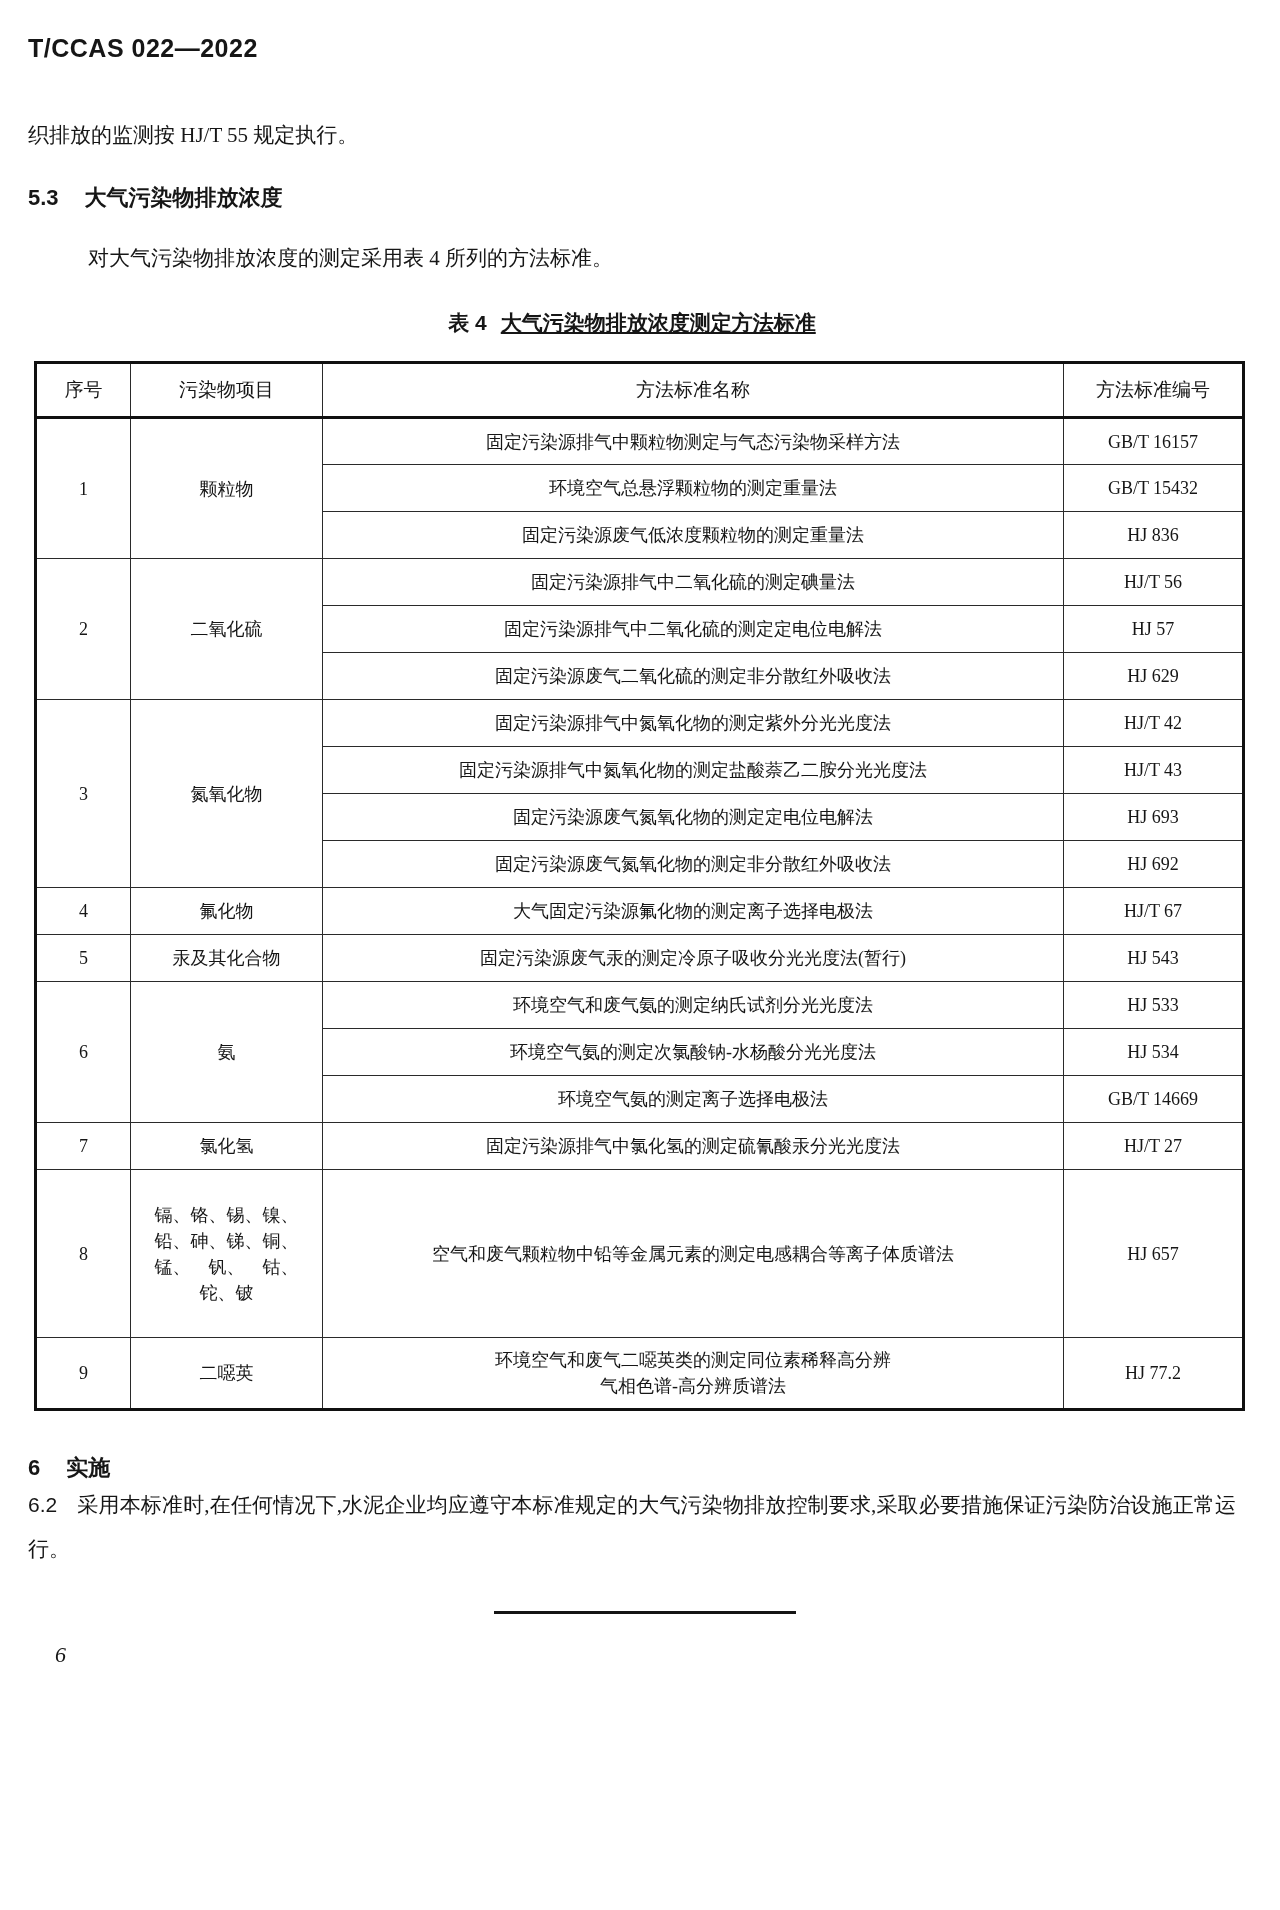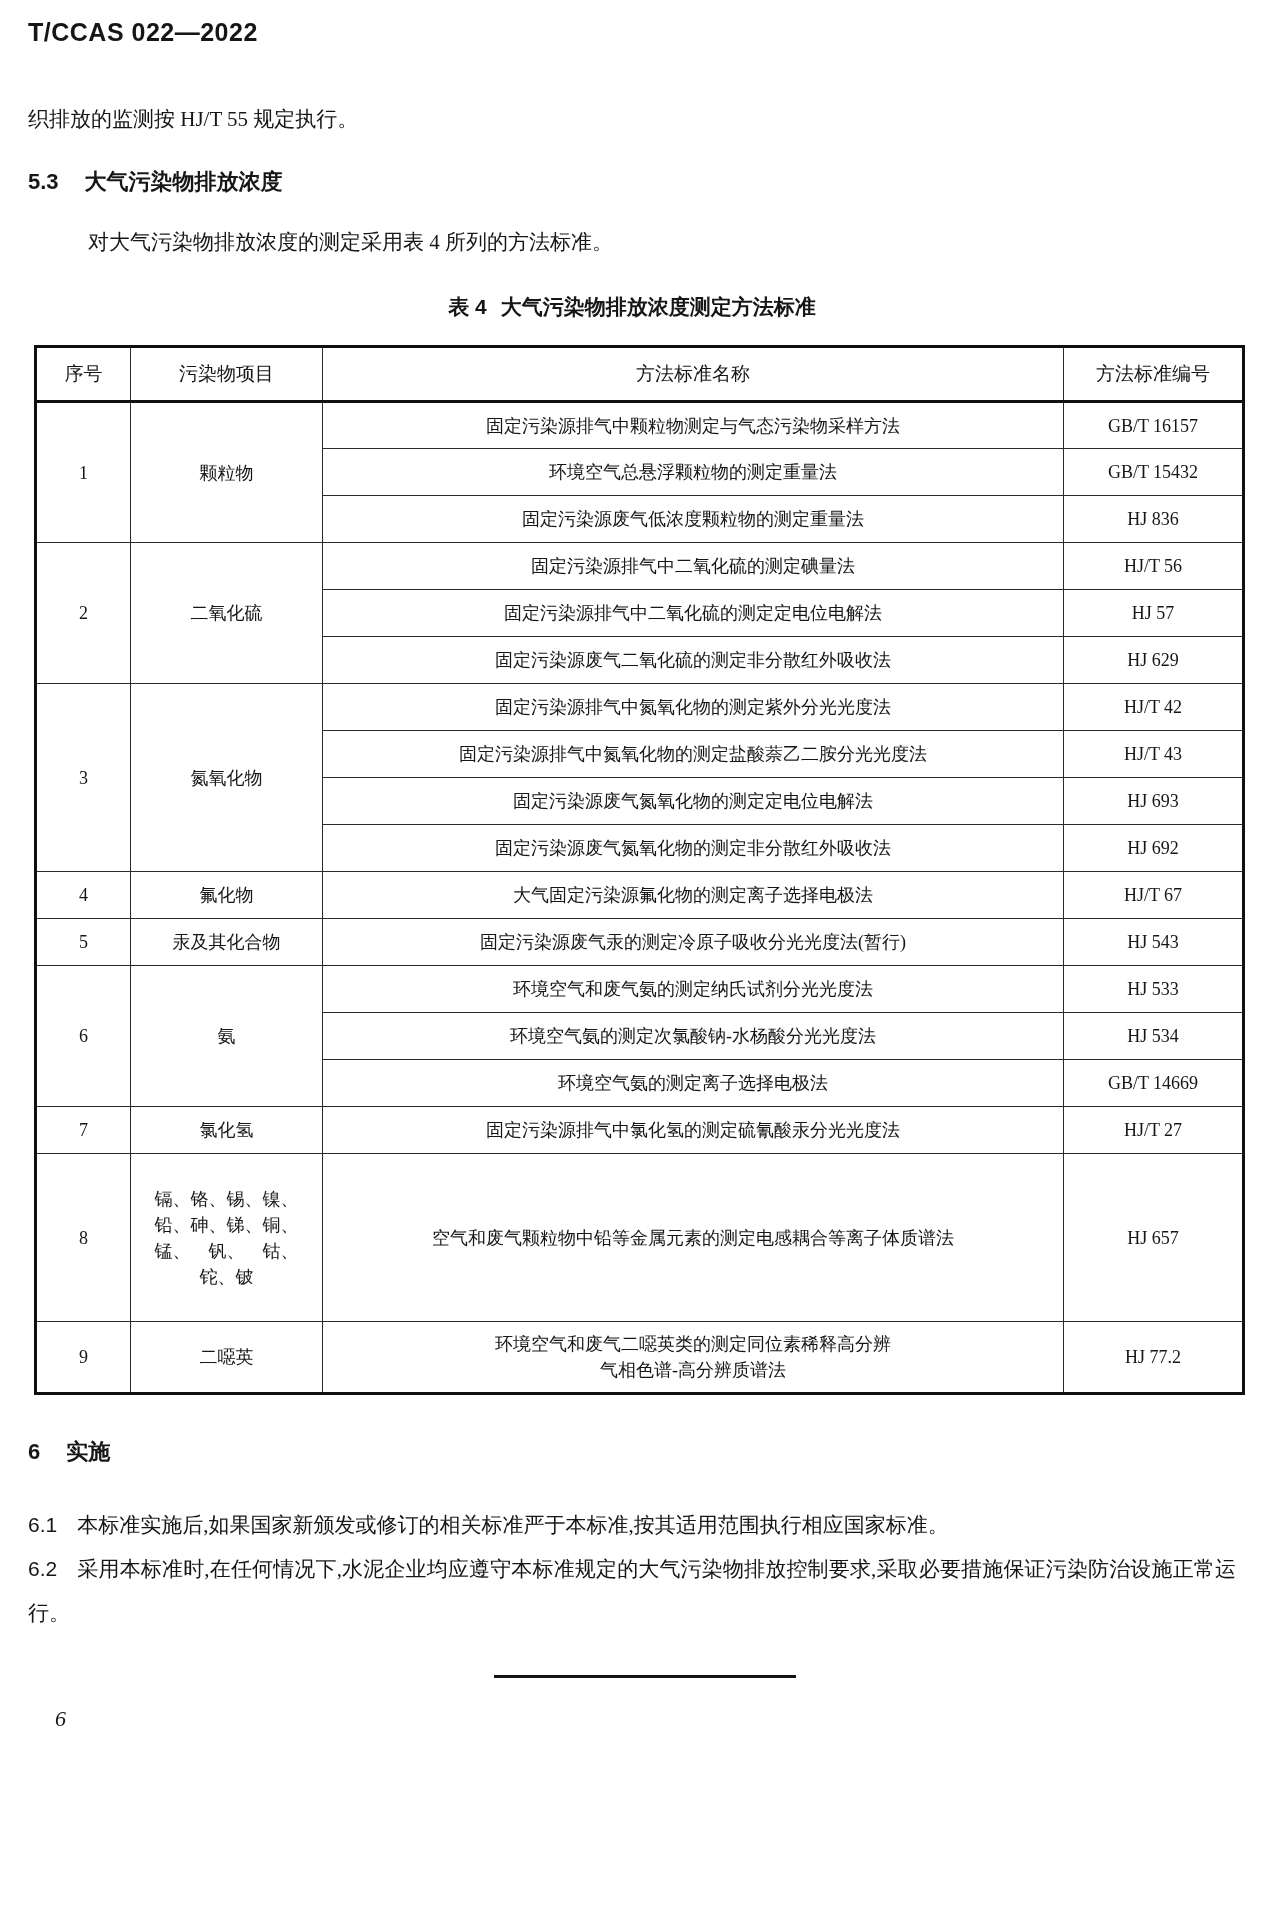--- a/index.html
+++ b/index.html
@@ -3,21 +3,21 @@
 <meta charset="utf-8">
 <style>
   html, body { margin: 0; padding: 0; background: #ffffff; }
   .page {
     width: 1280px; height: 1910px;
     background: #ffffff; color: #161616;
     font-family: "Liberation Serif", "DejaVu Serif", serif;
     overflow: hidden; position: relative;
   }
   .doc-code {
-    padding-top: 18px; margin-left: 28px;
+    padding-top: 34px; margin-left: 28px;
     font-family: "Liberation Sans", "DejaVu Sans", sans-serif;
     font-weight: 700; font-size: 25px; letter-spacing: 0.5px;
   }
   .content { margin: 0 44px 0 28px; }
   p.body {
     font-size: 21px; line-height: 44px; margin: 0;
     text-align: justify; text-justify: inter-ideograph;
   }
   p.first { margin-top: 50px; text-align: left; }
   .pnum {
@@ -28,21 +28,21 @@
     font-family: "Liberation Sans", "DejaVu Sans", sans-serif;
     font-weight: 700; font-size: 22px; margin: 26px 0 0 0;
   }
   .heading .hnum { margin-right: 26px; }
   p.indented { margin: 30px 0 16px 0; padding-left: 60px; font-size: 21px; line-height: 30px; }
   .table-caption {
     margin-top: 36px; text-align: center;
     font-family: "Liberation Sans", "DejaVu Sans", sans-serif;
     font-weight: 700; font-size: 21px;
   }
-  .table-caption .cap-title { margin-left: 14px; }
+  .table-caption .cap-title { margin-left: 14px; text-decoration: underline; }
   table.std {
     margin: 24px 0 0 6px; width: 1208px;
     border-collapse: collapse; table-layout: fixed;
     border: 3px solid #101010;
   }
   table.std th, table.std td {
     border: 1px solid #2a2a2a;
     text-align: center; vertical-align: middle;
     font-size: 18px; font-weight: normal; padding: 3px 6px;
     line-height: 26px;
@@ -191,21 +191,20 @@
           <td>二噁英</td>
           <td class="method-multi">环境空气和废气二噁英类的测定同位素稀释高分辨
 气相色谱-高分辨质谱法</td>
           <td>HJ 77.2</td>
         </tr>
       </tbody>
     </table>
 
     <div class="heading" style="margin-top:42px;"><span class="hnum">6</span><span>实施</span></div>
 
-    <p class="body" style="margin-top:36px;"><span class="pnum">6.1</span><span>本标准实施后,如果国家新颁发或修订的相关标准严于本标准,按其适用范围执行相应国家标准。</span></p>
 
     <p class="body"><span class="pnum">6.2</span><span>采用本标准时,在任何情况下,水泥企业均应遵守本标准规定的大气污染物排放控制要求,采取必要措施保证污染防治设施正常运行。</span></p>
 
     <div class="end-line"></div>
 
   </div>
 
   <div class="page-number">6</div>
 
 </div>

